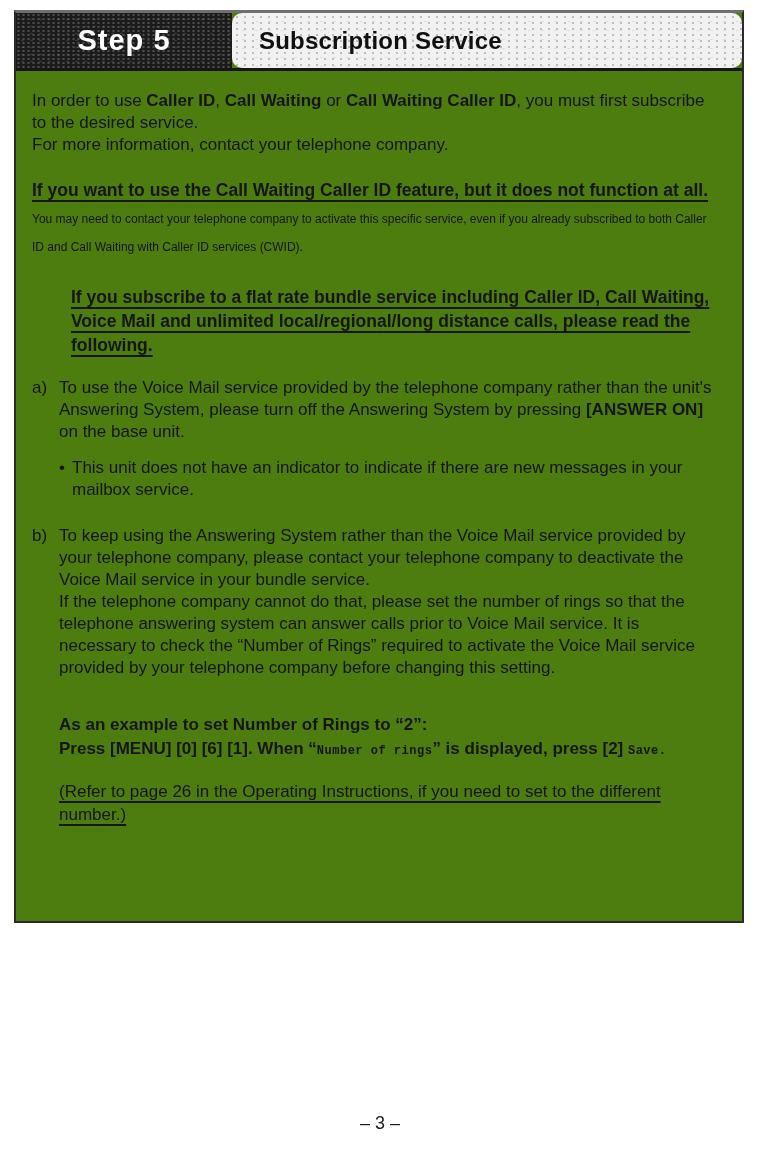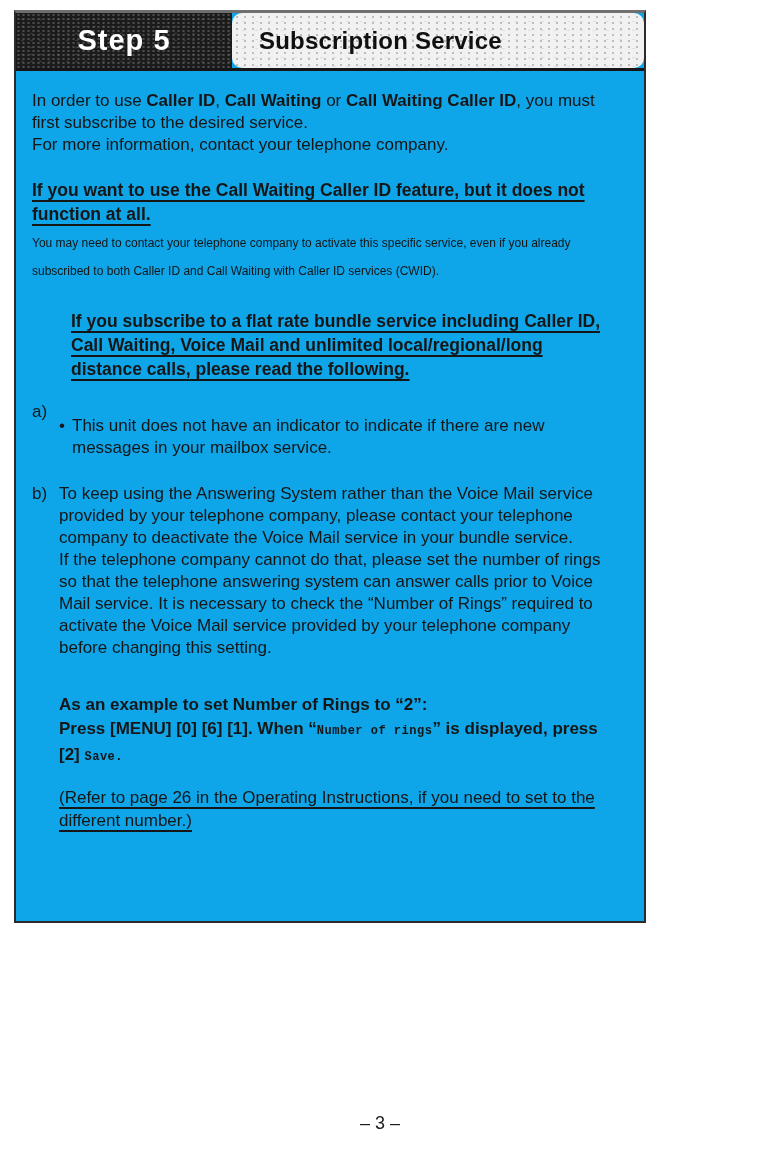--- a/index.html
+++ b/index.html
@@ -7,24 +7,24 @@
   body {
     background:#ffffff;
     font-family:"Liberation Sans", sans-serif;
     color:#161616;
     position:relative;
     -webkit-font-smoothing:antialiased;
   }
   .page-box {
     position:absolute;
     left:14px; top:10px;
-    width:632px; height:913px;
+    width:730px; height:913px;
     border:2px solid #2b2b2b;
     border-top:3px solid #6f6f6f;
-    background:#0ea5e9;
+    background:#4d7c0f;
   }
   
   .header {
     display:flex;
     height:58px;
     border-bottom:3px solid #161616;
   }
   .step-box {
     width:216px;
     display:flex; align-items:center; justify-content:center;
@@ -139,20 +139,21 @@
     </div>
 
     <div class="heading s1-heading">If you want to use the Call Waiting Caller ID feature, but it does not function at all.</div>
     <div class="s1-body">You may need to contact your telephone company to activate this specific service, even if you already subscribed to both Caller ID and Call Waiting with Caller ID services (CWID).</div>
 
     <div class="heading s2-heading">If you subscribe to a flat rate bundle service including Caller ID, Call Waiting, Voice Mail and unlimited local/regional/long distance calls, please read the following.</div>
 
     <div class="list-item item-a">
       <span class="item-label">a)</span>
       <div class="item-text">
+        <div><span>To use the Voice Mail service provided by the telephone company rather than the unit's Answering System, please turn off the Answering System by pressing </span><span class="b">[ANSWER ON]</span><span> on the base unit.</span></div>
         <div class="bullet-row">
           <span class="bullet-marker">•</span>
           <span>This unit does not have an indicator to indicate if there are new messages in your mailbox service.</span>
         </div>
       </div>
     </div>
 
     <div class="list-item item-b">
       <span class="item-label">b)</span>
       <div class="item-text">

